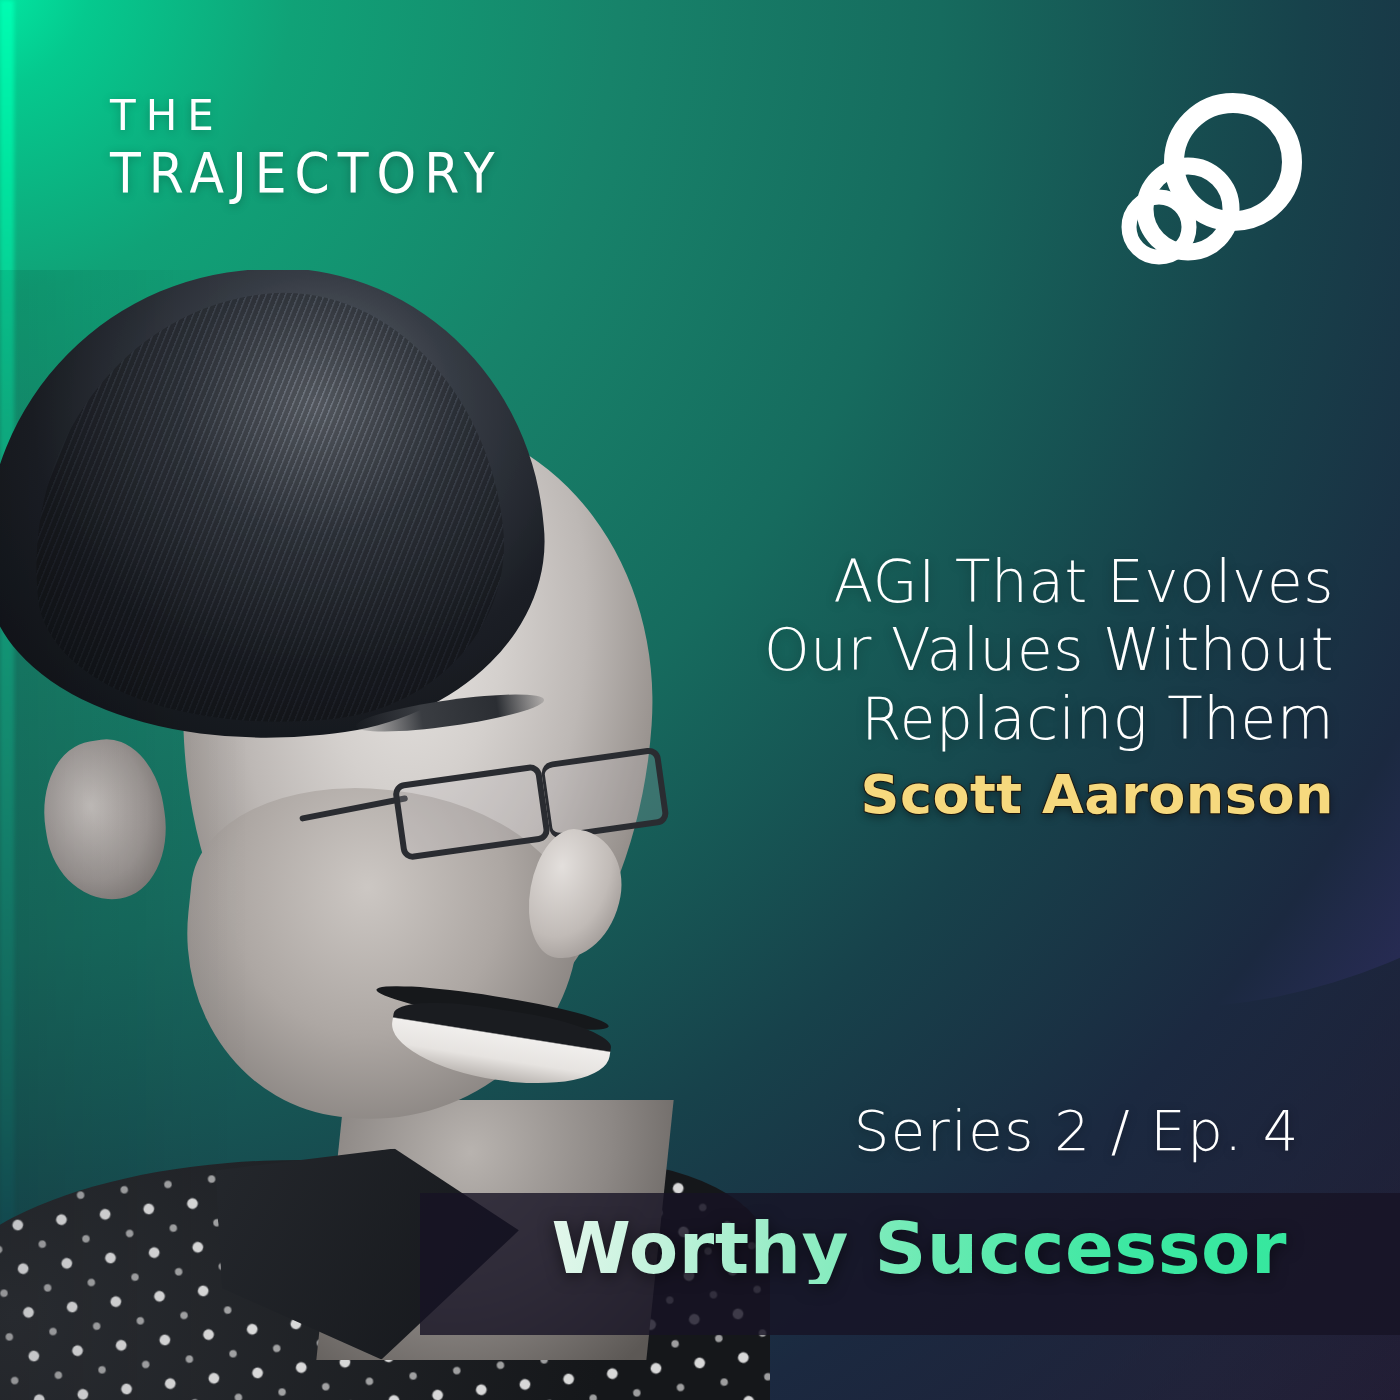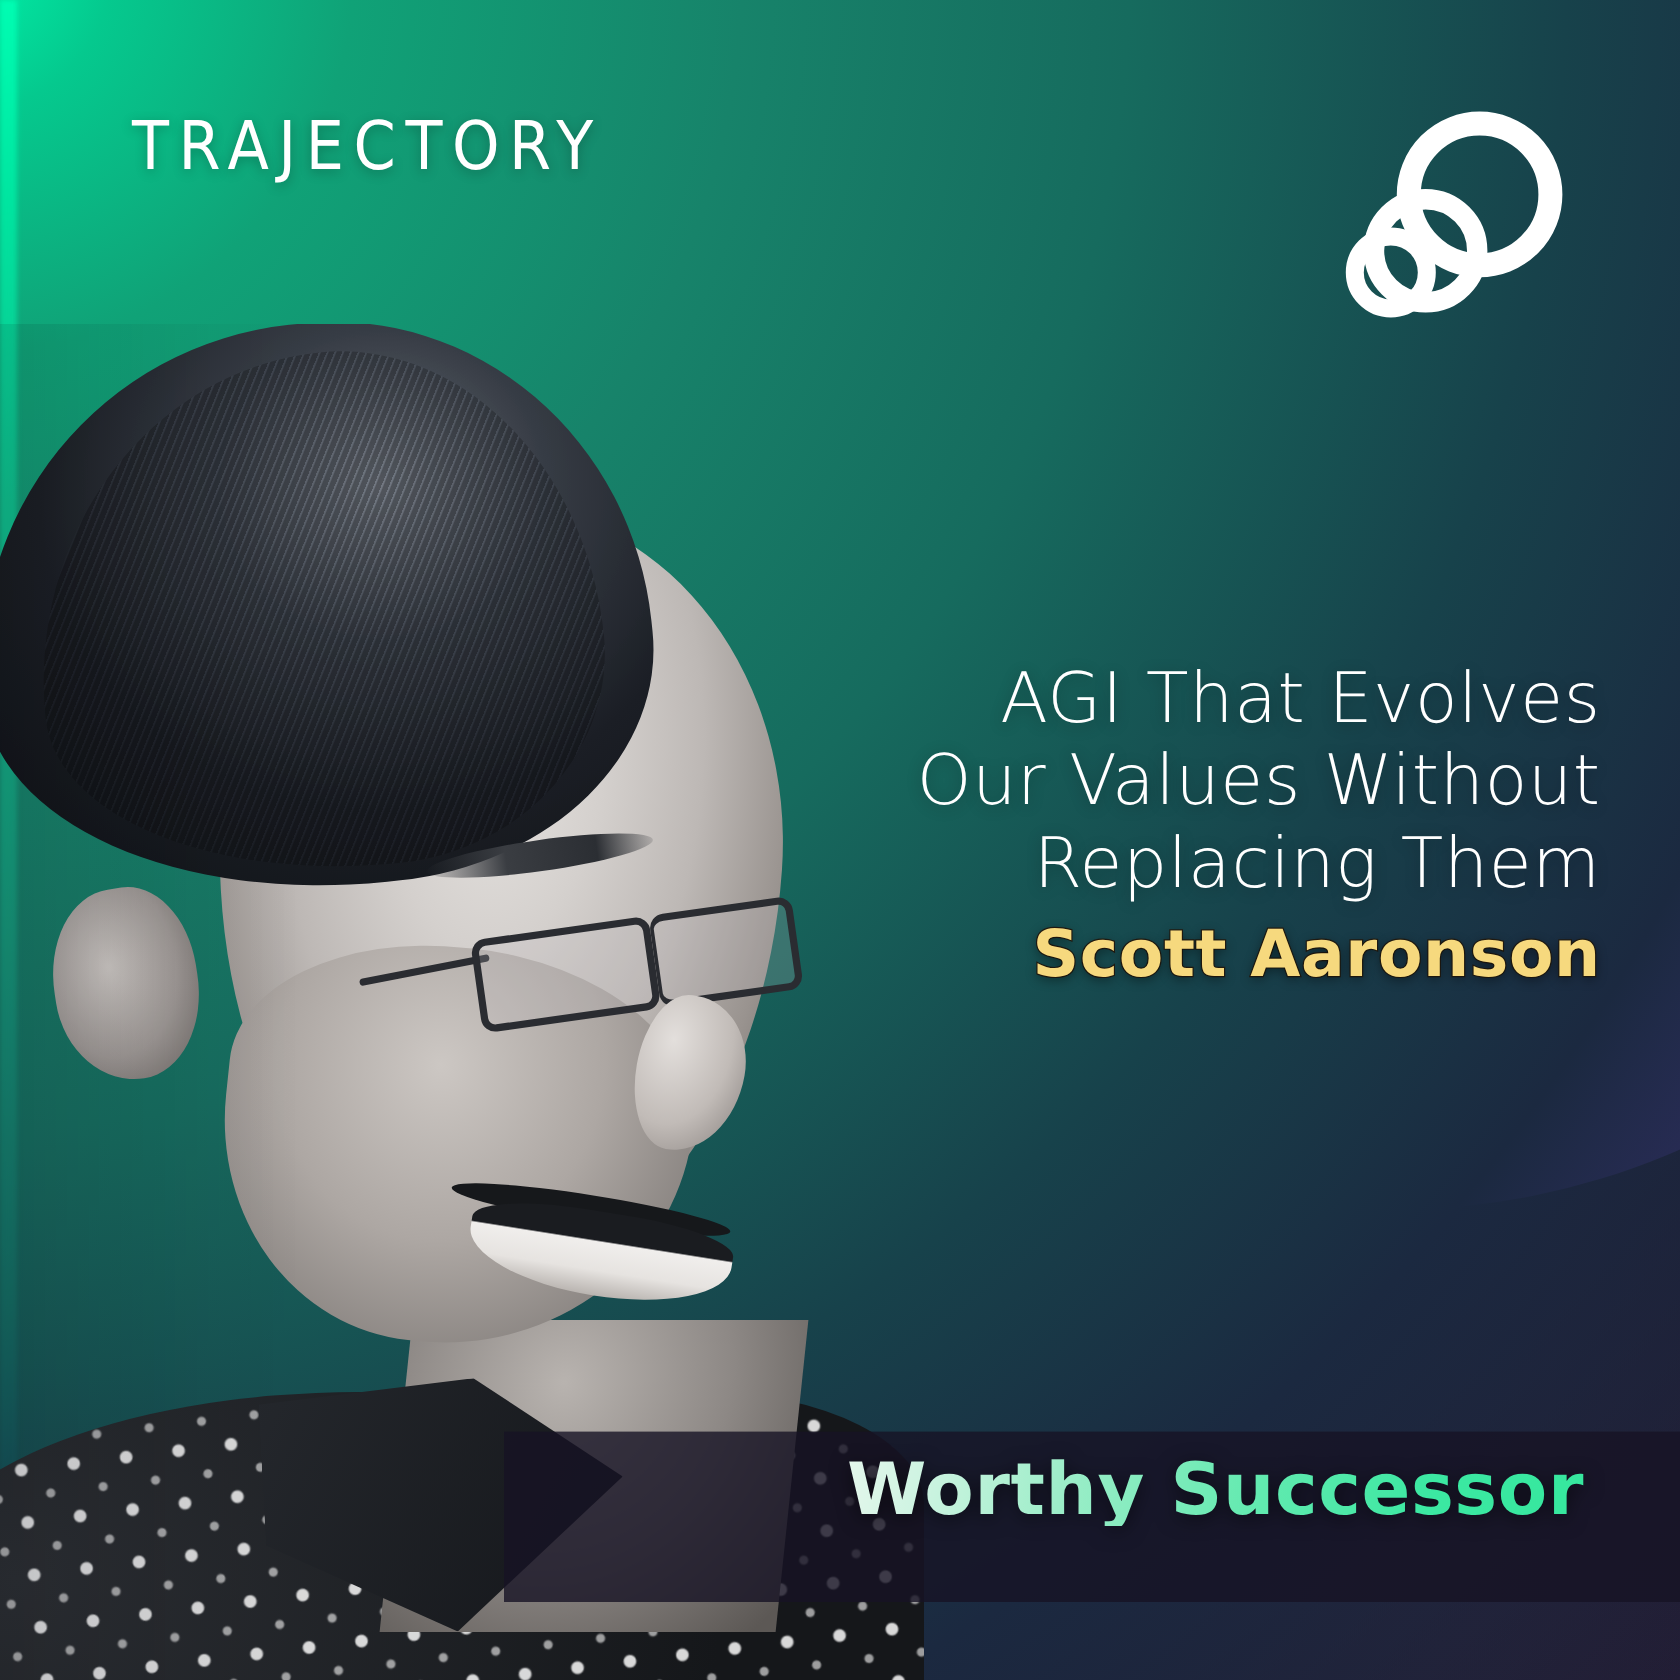--- a/index.html
+++ b/index.html
@@ -232,23 +232,23 @@
   }
 
   
   .banner{
     position:absolute;left:420px;top:1193px;
     width:980px;height:142px;
     background:rgba(22,19,36,.80);
     z-index:28;
   }
   .showname{
-    position:absolute;right:80px;top:1212px;
+    position:absolute;right:113px;top:1212px;
     z-index:30;
-    font-size:60px;font-weight:700;letter-spacing:.5px;
+    font-size:72px;font-weight:700;letter-spacing:.5px;
     line-height:1;
     background:linear-gradient(100deg,#E4F7EC 0%,#CFF4E2 10%,#9BEDC8 30%,#63EAB0 55%,#3CE8A2 78%,#36E79E 100%);
     -webkit-background-clip:text;
     background-clip:text;
     color:transparent;
     -webkit-text-fill-color:transparent;
     filter:drop-shadow(0 3px 8px rgba(0,0,0,.5));
   }
 </style>
 </head>
@@ -282,37 +282,39 @@
       <span class="lens l"></span>
       <span class="lens r"></span>
     </div>
     <div class="ph-nose"></div>
     <div class="ph-lip"></div>
     <div class="ph-mouth"></div>
     <div class="photo-grade"></div>
   </div>
 
   <div class="brand">
+    <div class="the">THE</div>
     <div class="name">TRAJECTORY</div>
   </div>
 
   <div class="logo-mark">
     <svg viewBox="0 0 200 190" width="200" height="190" aria-hidden="true">
       <circle cx="54" cy="142" r="30" fill="none" stroke="#FFFFFF" stroke-width="15"></circle>
       <circle cx="83" cy="124" r="43" fill="none" stroke="#FFFFFF" stroke-width="17"></circle>
       <circle cx="128" cy="77" r="59" fill="none" stroke="#FFFFFF" stroke-width="20"></circle>
     </svg>
   </div>
 
   <div class="title-block">
     <div class="ep-title">
       <div>AGI That Evolves</div>
       <div>Our Values Without</div>
       <div>Replacing Them</div>
     </div>
     <div class="guest">Scott Aaronson</div>
   </div>
 
+  <div class="series">Series 2 / Ep. 4</div>
 
   <div class="banner"></div>
   <div class="showname">Worthy Successor</div>
 
 </div>
 
 </body></html>

